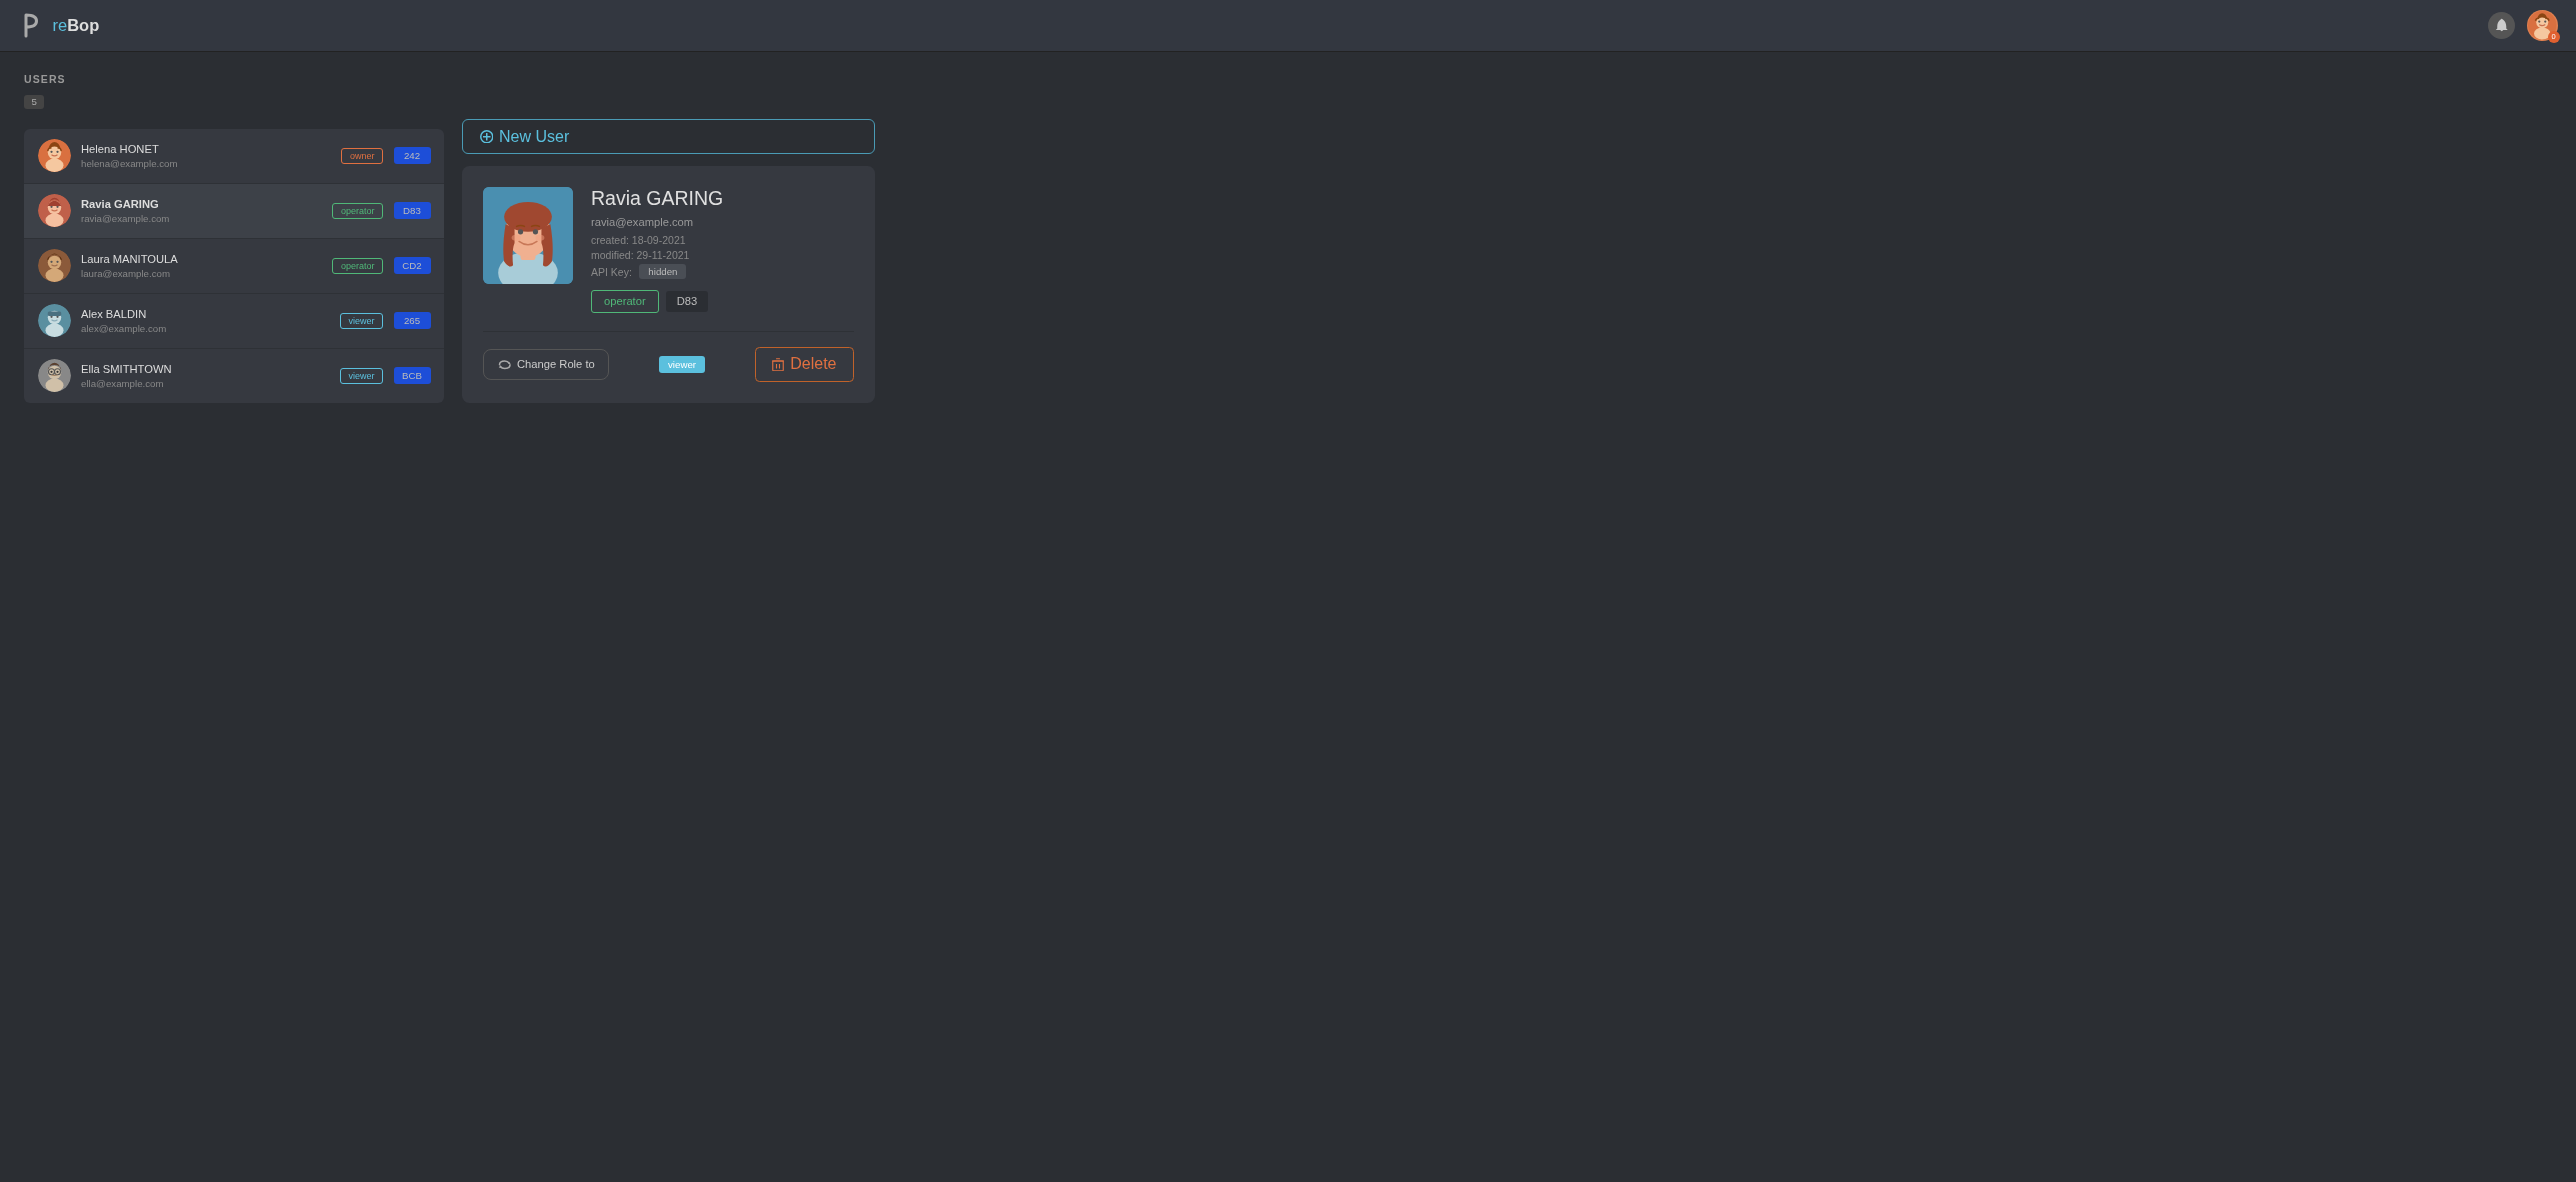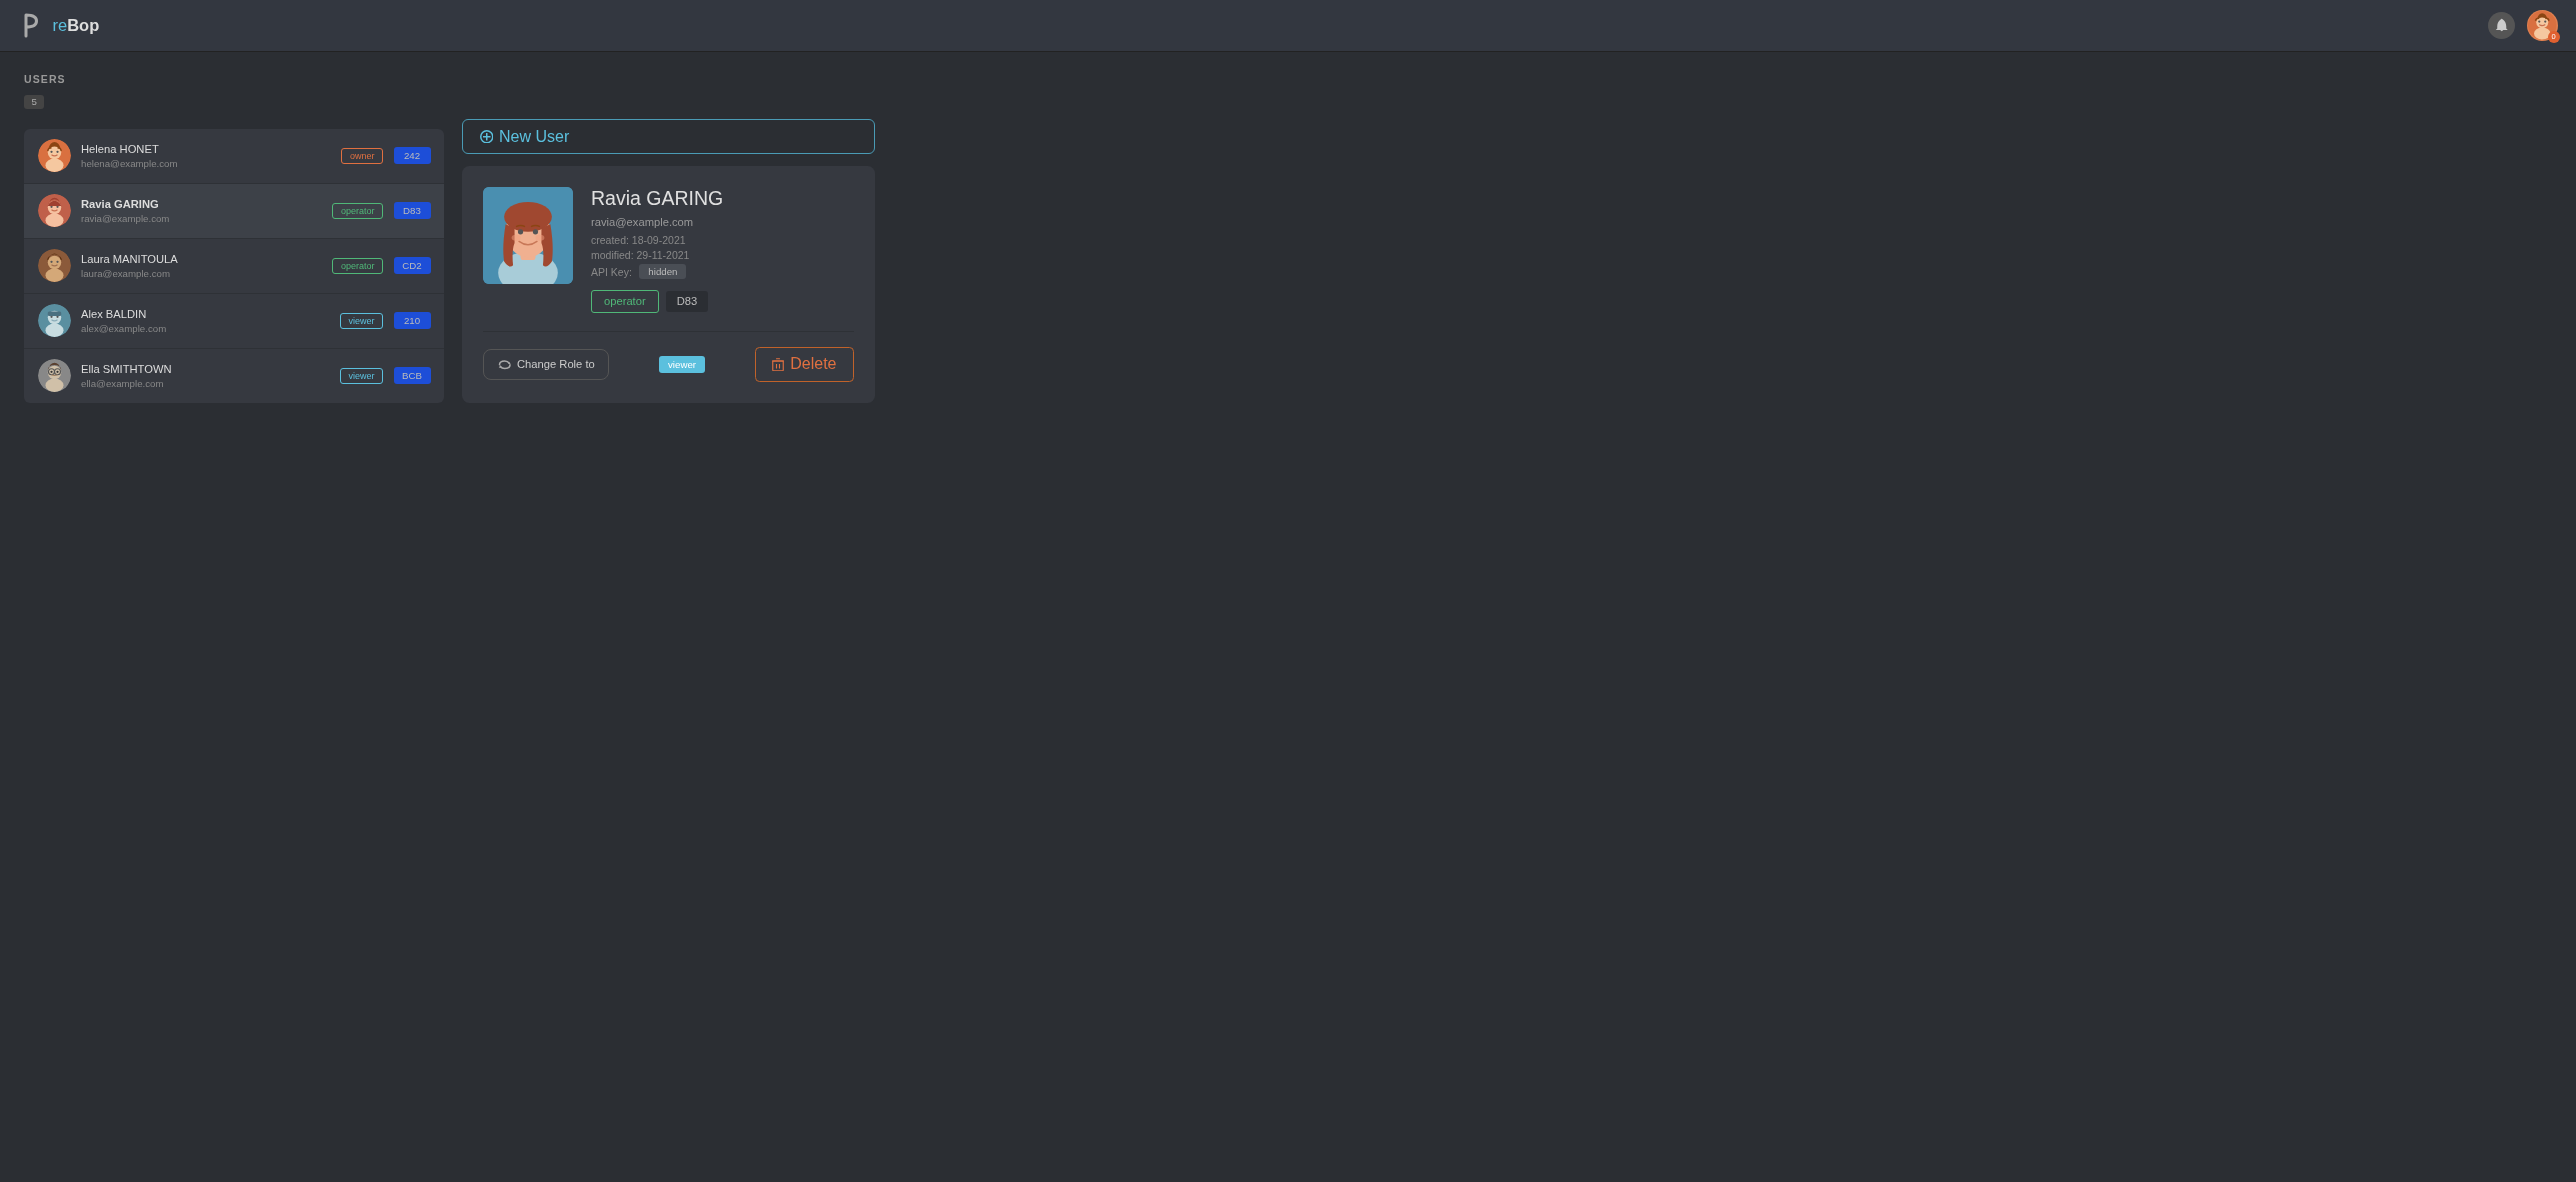--- a/index.html
+++ b/index.html
@@ -479,21 +479,21 @@
             <circle cx="26" cy="17" r="1.5" fill="#555"></circle>
             <path d="M18 21 Q22 24 26 21" stroke="#8aacb8" stroke-width="1.5" fill="none"></path>
             <rect x="13" y="10" width="18" height="6" rx="2" fill="#4a7080"></rect>
           </svg>
         </div>
         <div class="user-info">
           <div class="user-name">Alex BALDIN</div>
           <div class="user-email">alex@example.com</div>
         </div>
         <span class="role-badge role-viewer">viewer</span>
-        <span class="user-id">210</span>
+        <span class="user-id">265</span>
       </div>
 
       <div class="user-row">
         <div class="user-avatar">
           <svg width="33" height="33" viewBox="0 0 44 44">
             <circle cx="22" cy="22" r="22" fill="#888"></circle>
             <circle cx="22" cy="18" r="9" fill="#d0c0a8"></circle>
             <ellipse cx="22" cy="35" rx="12" ry="9" fill="#d0c0a8"></ellipse>
             <circle cx="18" cy="17" r="1.5" fill="#333"></circle>
             <circle cx="26" cy="17" r="1.5" fill="#333"></circle>

